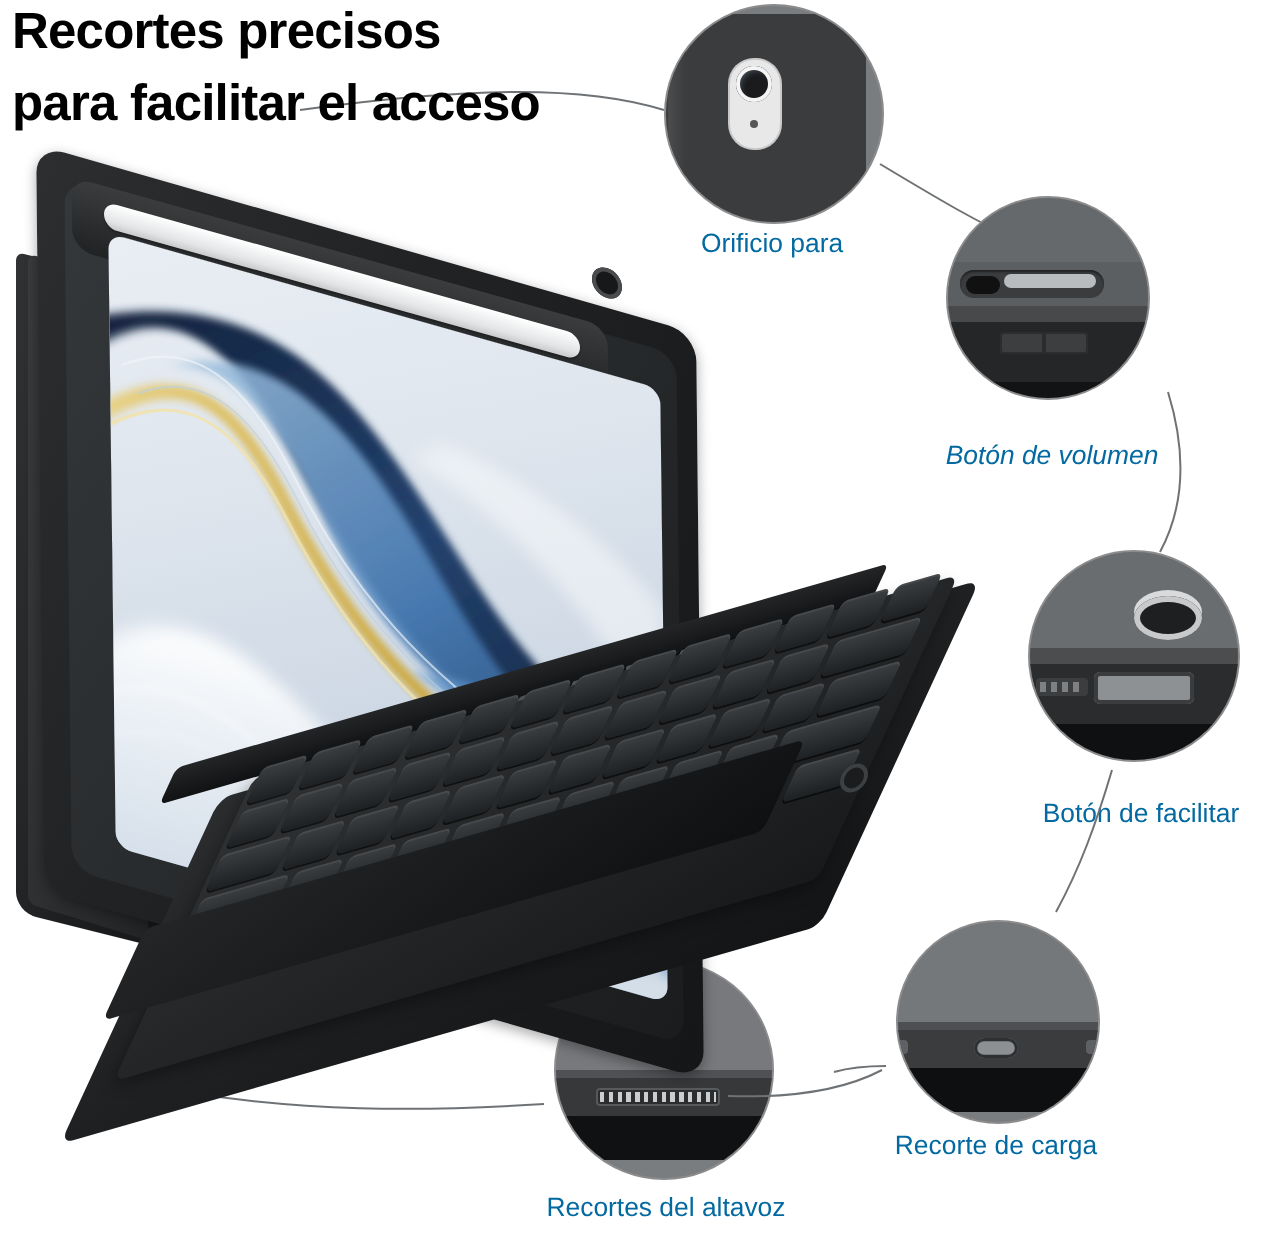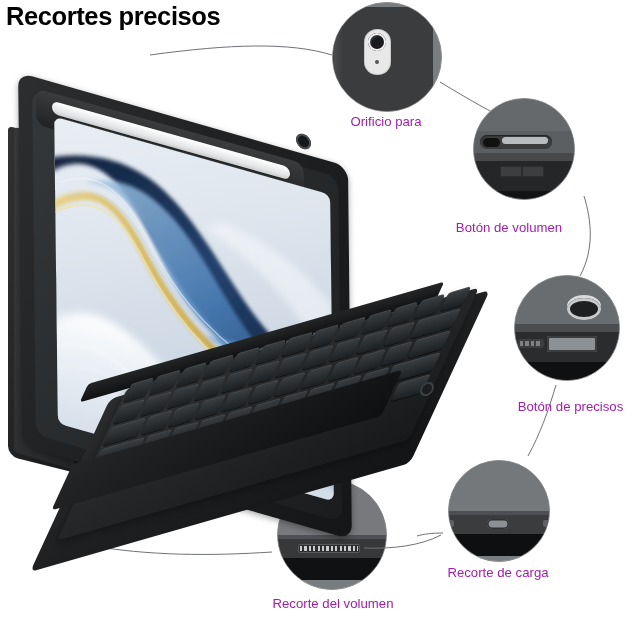--- a/index.html
+++ b/index.html
@@ -26,21 +26,21 @@
 
   
   .callout{position:absolute;z-index:20;}
   .circ{
     position:absolute;border-radius:50%;overflow:hidden;
     border:1px solid #8c8c8c;
     background:#7a7d80;
   }
   .clabel{
     position:absolute;
-    font-size:13.2px;color:#a21caf;line-height:16.5px;
+    font-size:13.2px;color:#0369a1;line-height:16.5px;
     text-align:center;white-space:nowrap;
   }
 
   
   .cam-body{
     position:absolute;left:-4px;top:4px;width:104px;height:104px;
     background:#3b3c3d;border-radius:20px;
   }
   .cam-body:after{
     content:"";position:absolute;left:5px;top:0;width:9px;height:100%;
@@ -255,20 +255,21 @@
     border-radius:4px;
   }
 </style>
 </head>
 <body>
 
 <div id="stage">
 
   <div class="headline">
     <span>Recortes precisos</span>
+    <span class="l2">para facilitar el acceso</span>
   </div>
 
   <svg class="wires" viewBox="0 0 640 625">
     <g fill="none" stroke="#6f7275" stroke-width="1">
 
       <path d="M150,55 C230,44 290,42 332,55"></path>
 
       <path d="M440,82 C470,100 490,112 513,122"></path>
 
       <path d="M584,196 C592,222 594,250 580,276"></path>
@@ -446,47 +447,47 @@
   <div class="callout">
     <div class="circ" style="left:473px;top:98px;width:100px;height:100px;">
       <div class="vol-top"></div>
       <div class="vol-top2"></div>
       <div class="vol-groove"></div>
       <div class="vol-edge"></div>
       <div class="vol-side"></div>
       <div class="vol-btn"></div>
       <div class="vol-bot"></div>
     </div>
-    <div class="clabel" style="left:444px;top:220px;width:130px;">Botón de volumen</div>
+    <div class="clabel" style="left:461px;top:220px;width:130px;font-style:italic;">Botón de volumen</div>
   </div>
 
   <div class="circ" style="left:514px;top:275px;width:104px;height:104px;">
     <div class="pw-top"></div>
     <div class="pw-ring"></div>
     <div class="pw-edge"></div>
     <div class="pw-side"></div>
     <div class="pw-btn"></div>
     <div class="pw-pins"></div>
     <div class="pw-bot"></div>
   </div>
-  <div class="clabel" style="left:503px;top:399px;width:135px;">Botón de precisos</div>
+  <div class="clabel" style="left:503px;top:399px;width:135px;">Botón de facilitar</div>
 
   <div class="circ" style="left:448px;top:460px;width:100px;height:100px;">
     <div class="ch-top"></div>
     <div class="ch-edge"></div>
     <div class="ch-side"></div>
     <div class="ch-nub-l"></div>
     <div class="ch-nub-r"></div>
     <div class="ch-port"></div>
     <div class="ch-bot"></div>
   </div>
   <div class="clabel" style="left:434px;top:565px;width:128px;">Recorte de carga</div>
 
   <div class="circ" style="left:277px;top:480px;width:108px;height:108px;">
     <div class="sp-top"></div>
     <div class="sp-edge"></div>
     <div class="sp-side"></div>
     <div class="sp-grille"></div>
     <div class="sp-bot"></div>
   </div>
-  <div class="clabel" style="left:268px;top:596px;width:130px;">Recorte del volumen</div>
+  <div class="clabel" style="left:268px;top:596px;width:130px;">Recortes del altavoz</div>
 
 </div>
 
 </body></html>

